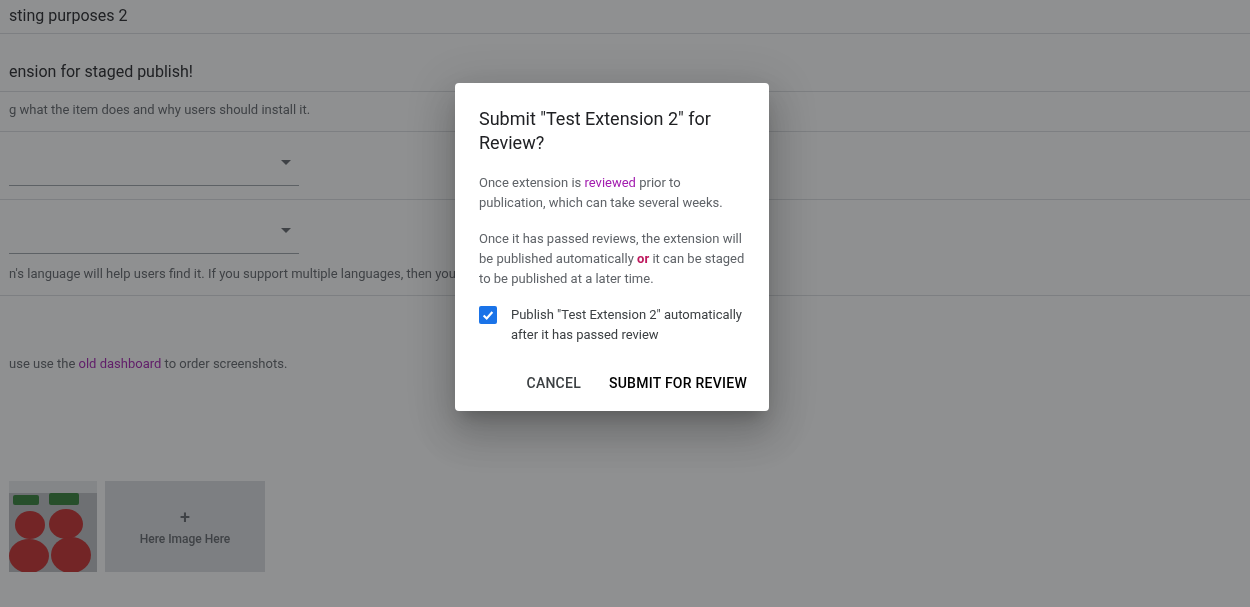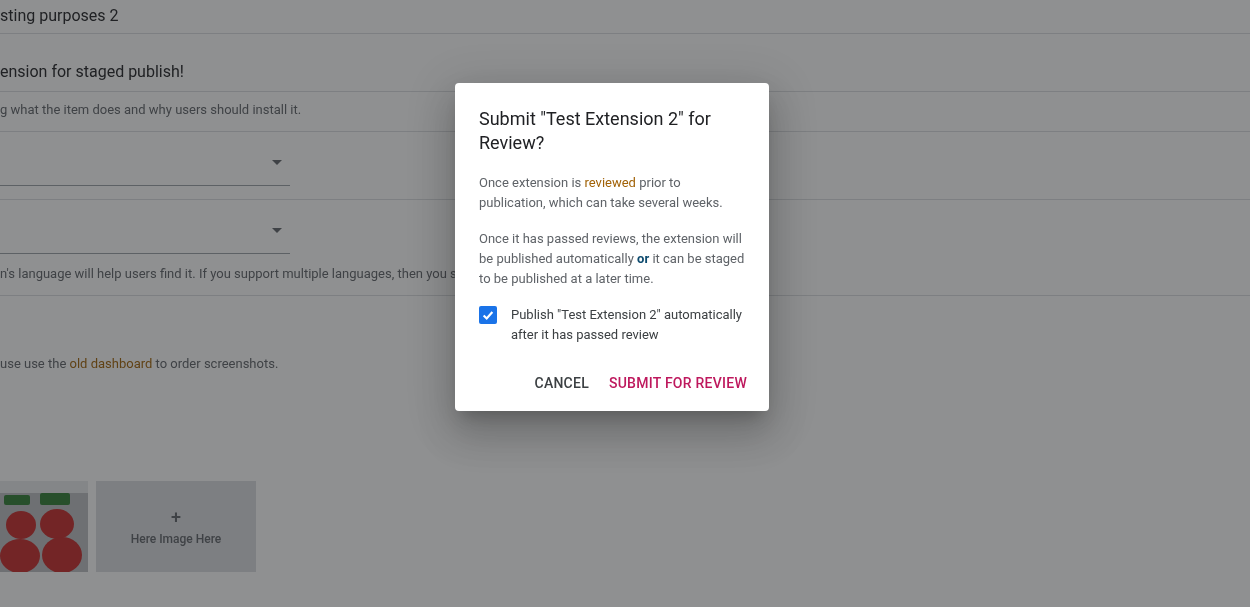--- a/index.html
+++ b/index.html
@@ -11,21 +11,21 @@
       overflow: hidden;
       position: relative;
       color: #3c4043;
       font-size: 14px;
     }
 
     
     .bg {
       position: absolute;
       inset: 0;
-      padding-left: 0;
+      padding-left: 9px;
     }
     .bg-title-field {
       font-size: 16px;
       color: #202124;
       padding: 6px 0 8px 0;
       border-bottom: 1px solid #dadce0;
       margin-left: -40px; padding-left:40px;
     }
     .bg-heading {
       font-size: 16px;
@@ -59,21 +59,21 @@
       border-right: 5px solid transparent;
       border-top: 5px solid #5f6368;
     }
     .bg-sep { border-bottom:1px solid #dadce0; margin-left:-40px; }
     .bg-langhelp{
       color:#5f6368; font-size:13px;
       padding: 12px 0 14px 0;
       border-bottom:1px solid #dadce0;
       margin-left:-40px; padding-left:40px;
     }
-    .link { color:#a16207; }
+    .link { color:#a21caf; }
     .bg-ssnote{
       color:#5f6368; font-size:13px;
       margin-top: 60px;
     }
 
     .thumb-row{
       display:flex; gap:8px; margin-top:110px;
     }
     .thumb{
       width:88px; height:91px; background:#bcbfc2;
@@ -115,52 +115,52 @@
       color:#202124;
       margin-bottom:18px;
       font-family: "Google Sans", Roboto, Arial, sans-serif;
     }
     .d-body p{
       font-size:13px;
       line-height:20px;
       color:#5f6368;
       margin-bottom:16px;
     }
-    .d-body strong{color:#0c4a6e;font-weight:700;}
+    .d-body strong{color:#be185d;font-weight:700;}
     .d-check{
       display:flex;
       align-items:flex-start;
       gap:14px;
       margin-top:4px;
       margin-bottom:22px;
     }
     .cb{
       width:18px;height:18px;flex:none;
       background:#1a73e8;border-radius:2px;
       display:flex;align-items:center;justify-content:center;
       margin-top:1px;
     }
     .cb svg{width:14px;height:14px;stroke:#fff;stroke-width:2.5;fill:none;}
     .d-check-label{
       font-size:13px;line-height:20px;color:#3c4043;
     }
     .d-actions{
-      display:flex;justify-content:flex-end;
+      display:flex;justify-content:flex-end;gap:8px;
       margin:0 -12px 0 0;
     }
     .btn{
       font-family:"Google Sans", Roboto, Arial, sans-serif;
       font-size:14px;font-weight:500;
       letter-spacing:.25px;
       padding:8px 10px;
       border:none;background:none;cursor:pointer;
       border-radius:4px;
     }
     .btn-cancel{color:#3c4043;}
-    .btn-submit{color:#be185d;}
+    .btn-submit{color:#000000;}
   </style>
 </head>
 <body>
 
 <div class="bg">
   <div class="bg-title-field">sting purposes 2</div>
 
   <div class="bg-heading">ension for staged publish!</div>
   <div class="bg-help">g what the item does and why users should install it.</div>
 

